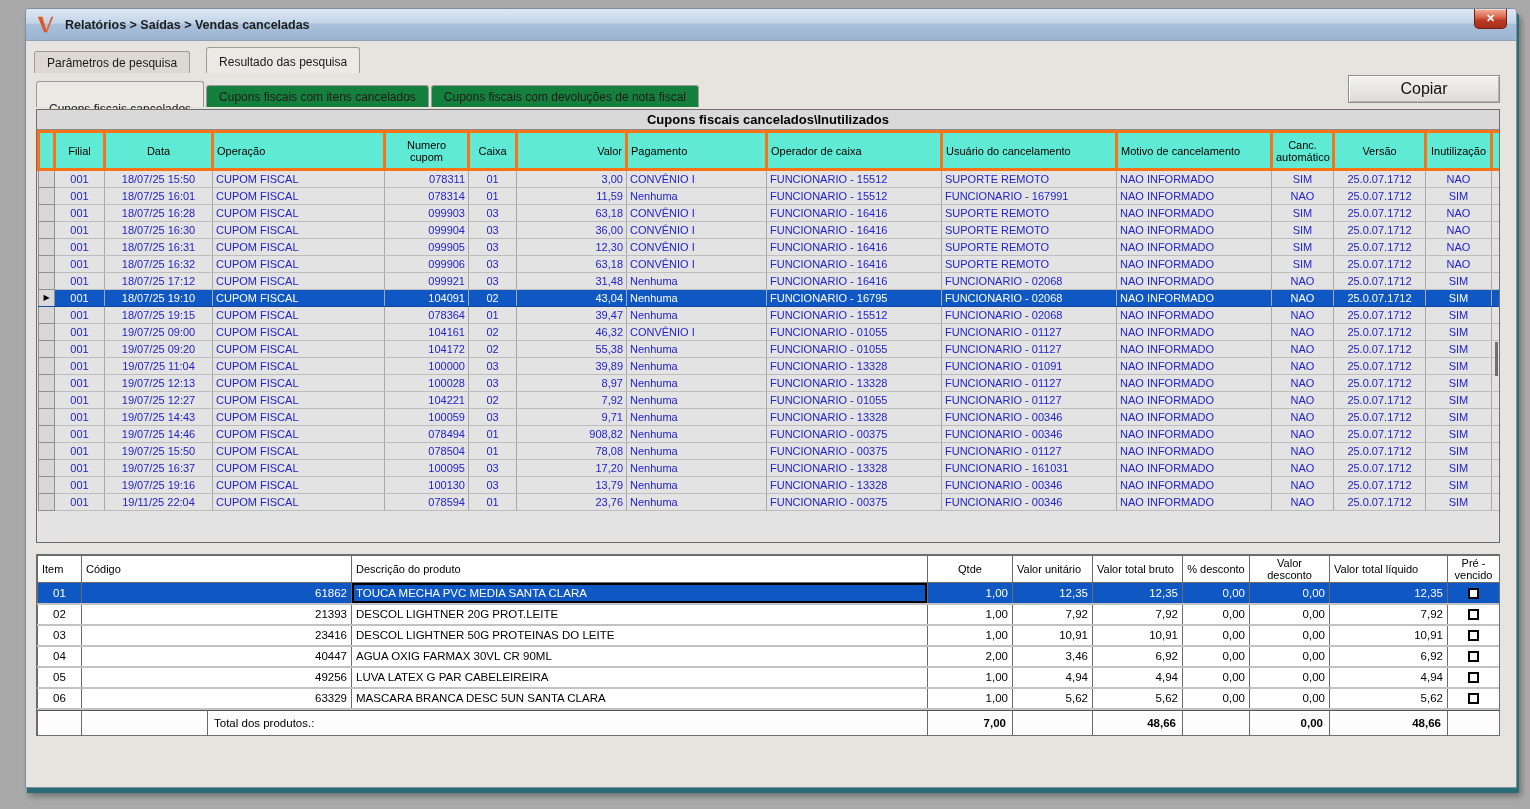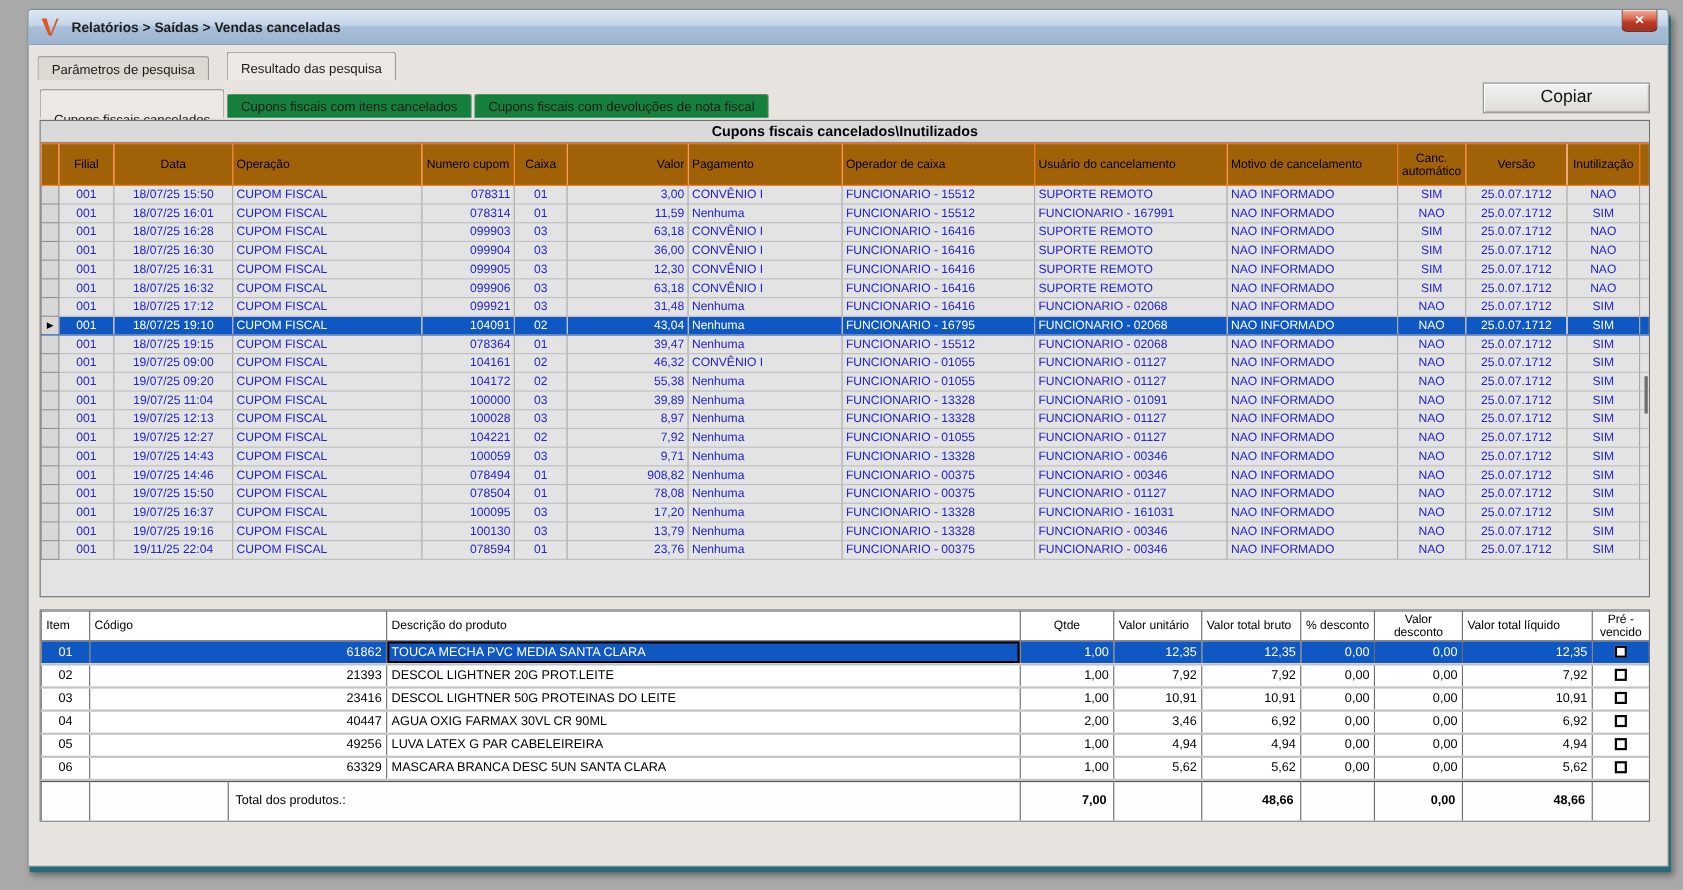--- a/index.html
+++ b/index.html
@@ -65,21 +65,21 @@
     position:absolute; left:10px; top:100px; width:1464px; height:434px;
     border:1px solid #6e6e6e; background:#e3e3e3; overflow:hidden;
   }
   .grid1-title {
     height:20px; background:#d9d9d9; border-bottom:1px solid #8a8a8a;
     font-size:13px; font-weight:bold; color:#000; text-align:center; line-height:20px;
   }
   table { border-collapse:collapse; table-layout:fixed; }
   .g1 { width:1462px; }
   .g1 th {
-    background:#a16207; border:1px solid #f97316; font-weight:normal;
+    background:#5eead4; border:3px solid #f97316; font-weight:normal;
     font-size:11px; color:#000; height:38px; padding:1px 3px; vertical-align:middle;
     overflow:hidden;
   }
   .g1 td {
     border-left:1px solid #a8a8a8; border-right:1px solid #a8a8a8;
     border-bottom:1px solid #bdbdbd;
     font-size:11px; color:#2222cc; height:17px; line-height:16px;
     padding:0 3px; white-space:nowrap; overflow:hidden; background:#e3e3e3;
   }
   .g1 td.mk { background:#d8d8d8; border:1px solid #8f8f8f; color:#000; font-size:8px; text-align:center; padding:0; }
@@ -111,21 +111,21 @@
   }
   .g2 tr.sel td { background:#0f58c4; color:#fff; }
   .g2 tr.sel td.desc { box-shadow: inset 0 0 0 2px #000; }
   .chk {
     display:inline-block; width:11px; height:11px; background:#fff;
     border:2px solid #000; vertical-align:middle;
   }
   .g2t { width:1462px; }
   .g2t td {
     border-left:1px solid #6b6b6b; border-right:1px solid #6b6b6b; border-top:1px solid #555;
-    font-size:11.5px; color:#000; height:36px; padding:0 6px; background:#fdfdfd;
+    font-size:11.5px; color:#000; height:25px; padding:0 6px; background:#fdfdfd;
     white-space:nowrap; overflow:hidden; vertical-align:middle;
   }
   .g2t td.b { font-weight:bold; }
 </style>
 </head>
 <body>
 
 <div class="window">
 
   <div class="titlebar">

